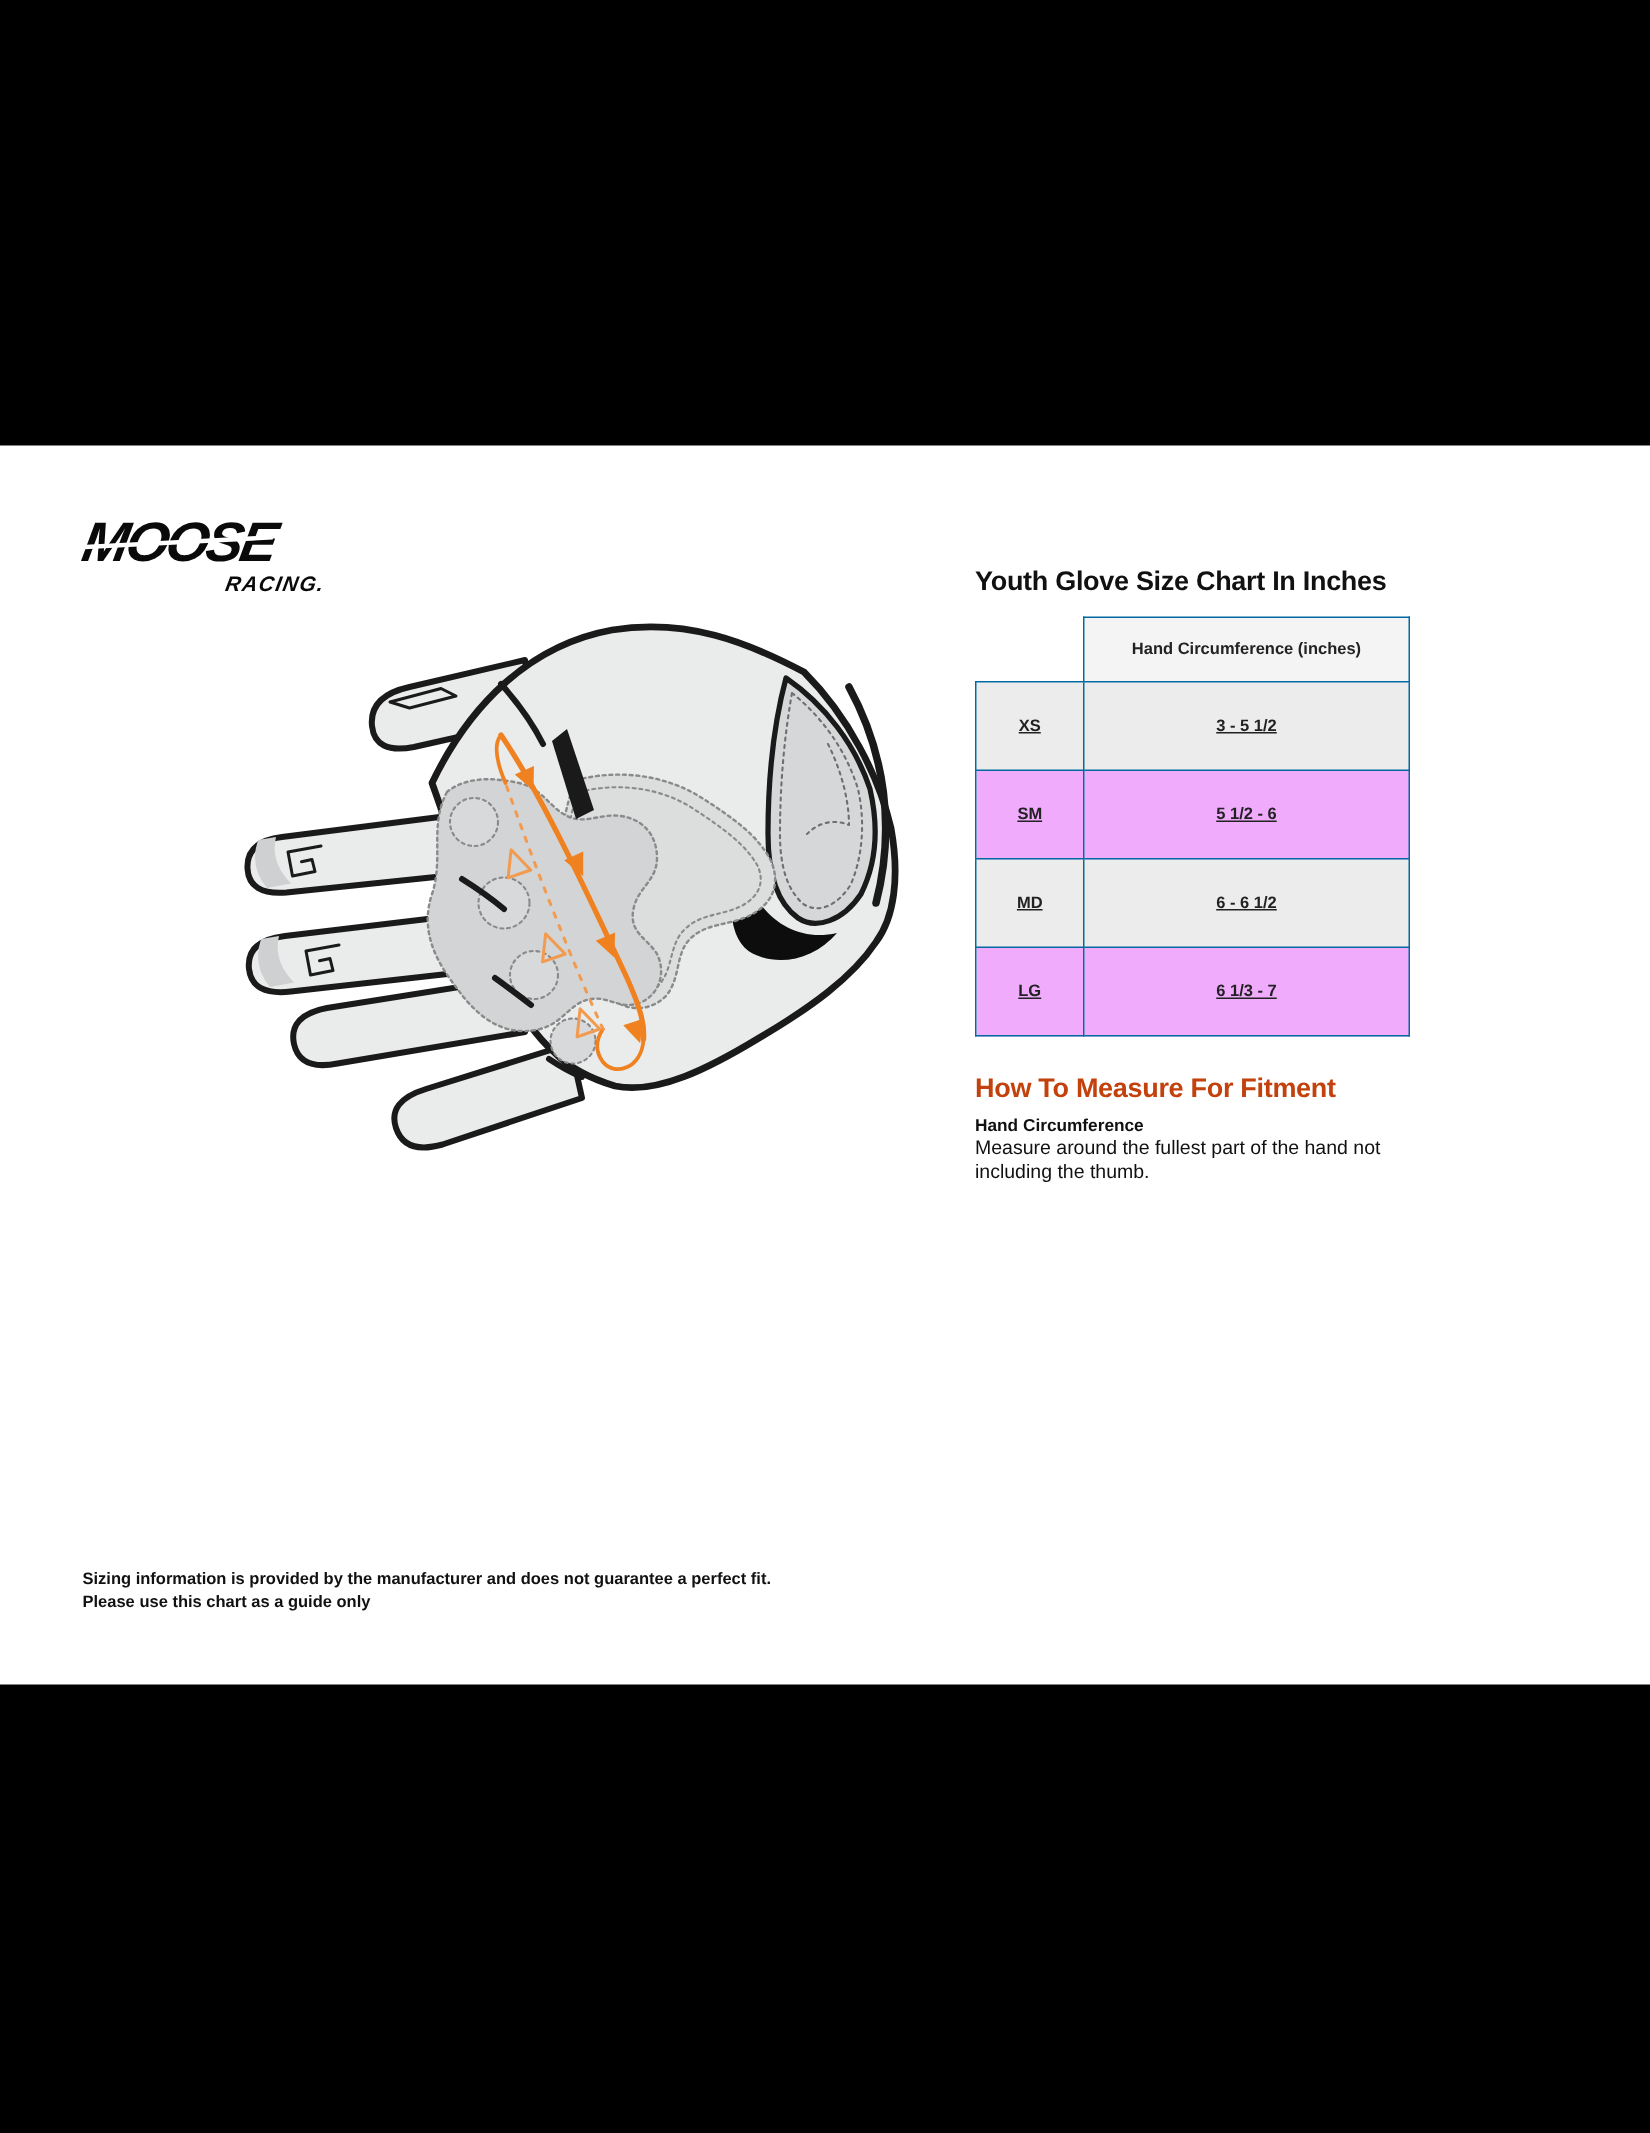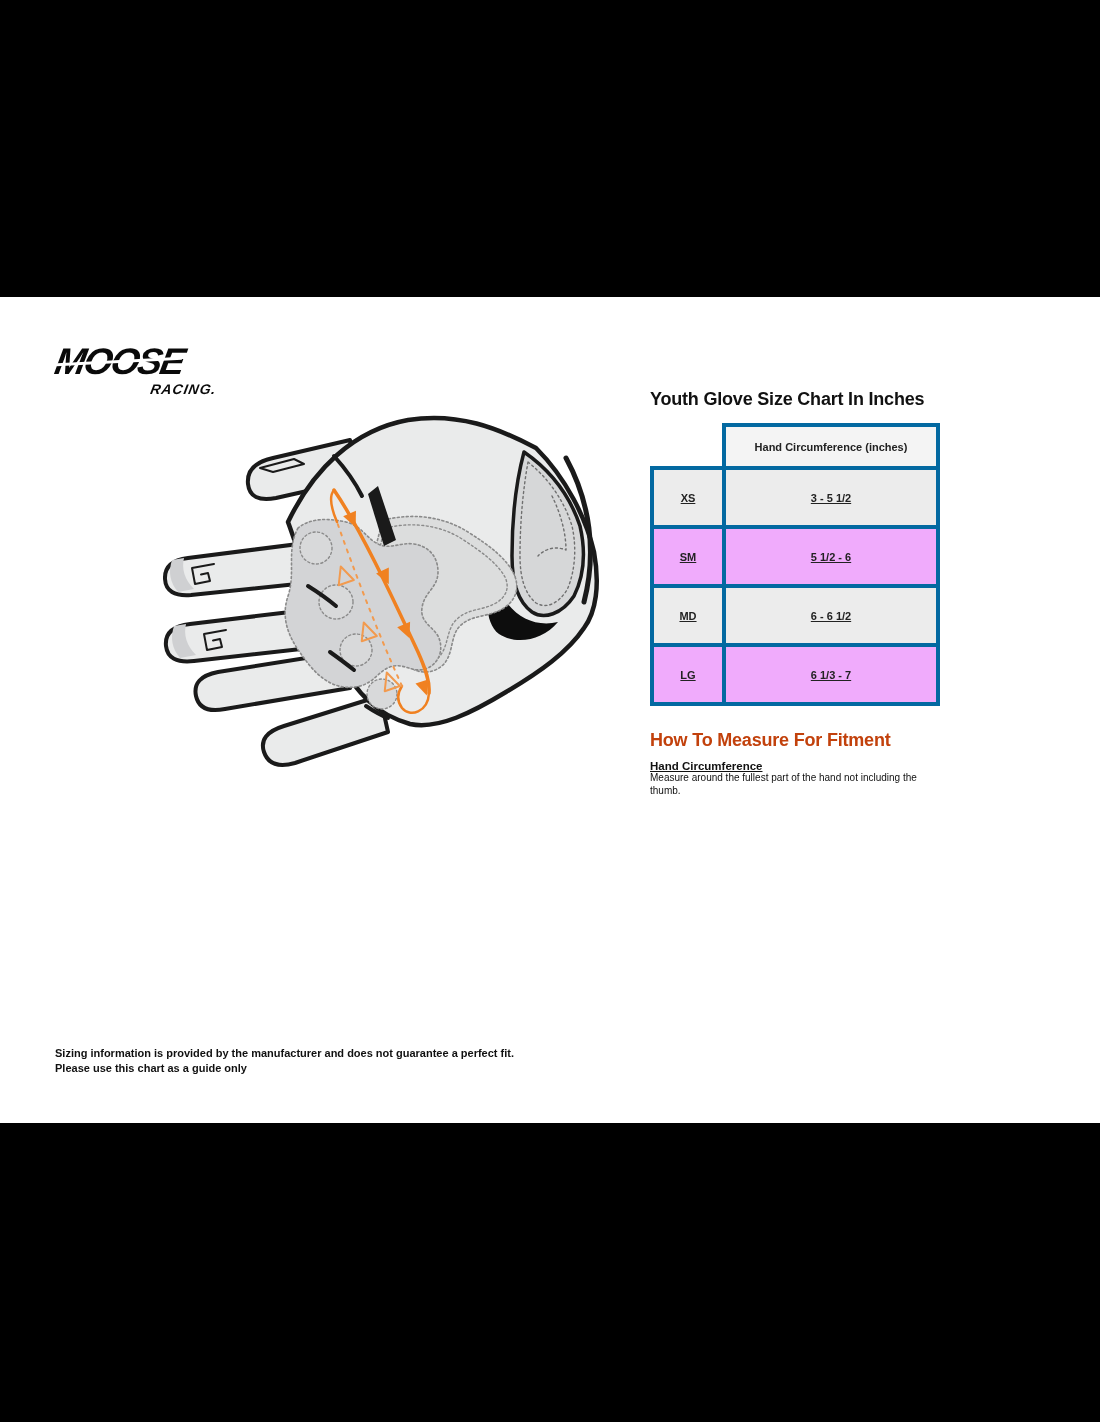--- a/index.html
+++ b/index.html
@@ -30,41 +30,41 @@
     content: ""; position: absolute; left: 2px; right: 2px; top: 17px;
     height: 3px; background: #ffffff; transform: skewY(-3deg);
   }
   .logo .sub {
     font-size: 14px; font-weight: 900; font-style: italic;
     letter-spacing: 1px; text-align: right; margin-top: 1px;
     padding-right: 4px;
   }
 
   
-  .right-col { position: absolute; left: 650px; top: 389px; width: 292px; }
+  .right-col { position: absolute; left: 650px; top: 377px; width: 292px; }
   .chart-title {
     font-size: 18px; font-weight: 700; letter-spacing: -0.2px;
     margin-bottom: 13px; color: #111;
   }
   table.size-table { border-collapse: collapse; width: 290px; table-layout: fixed; }
   table.size-table td {
-    border: 4px solid #0369a1; text-align: center; vertical-align: middle;
+    border: 1px solid #0369a1; text-align: center; vertical-align: middle;
     font-size: 11px; font-weight: 700; color: #222;
   }
   table.size-table col.c-size { width: 72px; }
   table.size-table td.corner { border: none; background: transparent; }
   table.size-table tr.head td.colhead { height: 43px; background: #f4f4f4; }
   table.size-table tr.datarow td { height: 59px; text-decoration: underline; }
   table.size-table tr.odd td { background: #ececec; }
   table.size-table tr.even td { background: #f0abfc; }
 
   .fitment { margin-top: 24px; }
   .fitment h2 { font-size: 18px; font-weight: 700; letter-spacing: -0.2px; color: #c2410c; margin-bottom: 9px; }
-  .fitment h3 { font-size: 11.5px; font-weight: 700; color: #111; text-decoration: underline; }
-  .fitment p  { font-size: 10px; font-weight: 400; line-height: 1.25; color: #111; width: 288px; }
+  .fitment h3 { font-size: 11.5px; font-weight: 700; color: #111; }
+  .fitment p  { font-size: 13px; font-weight: 400; line-height: 1.25; color: #111; width: 288px; }
 
   .disclaimer {
     position: absolute; left: 55px; top: 1046px;
     font-size: 11px; font-weight: 700; line-height: 1.35; color: #111;
   }
 
   .glove-fig { position: absolute; left: 138px; top: 400px; width: 488px; height: 392px; }
 </style>
 </head>
 <body>

